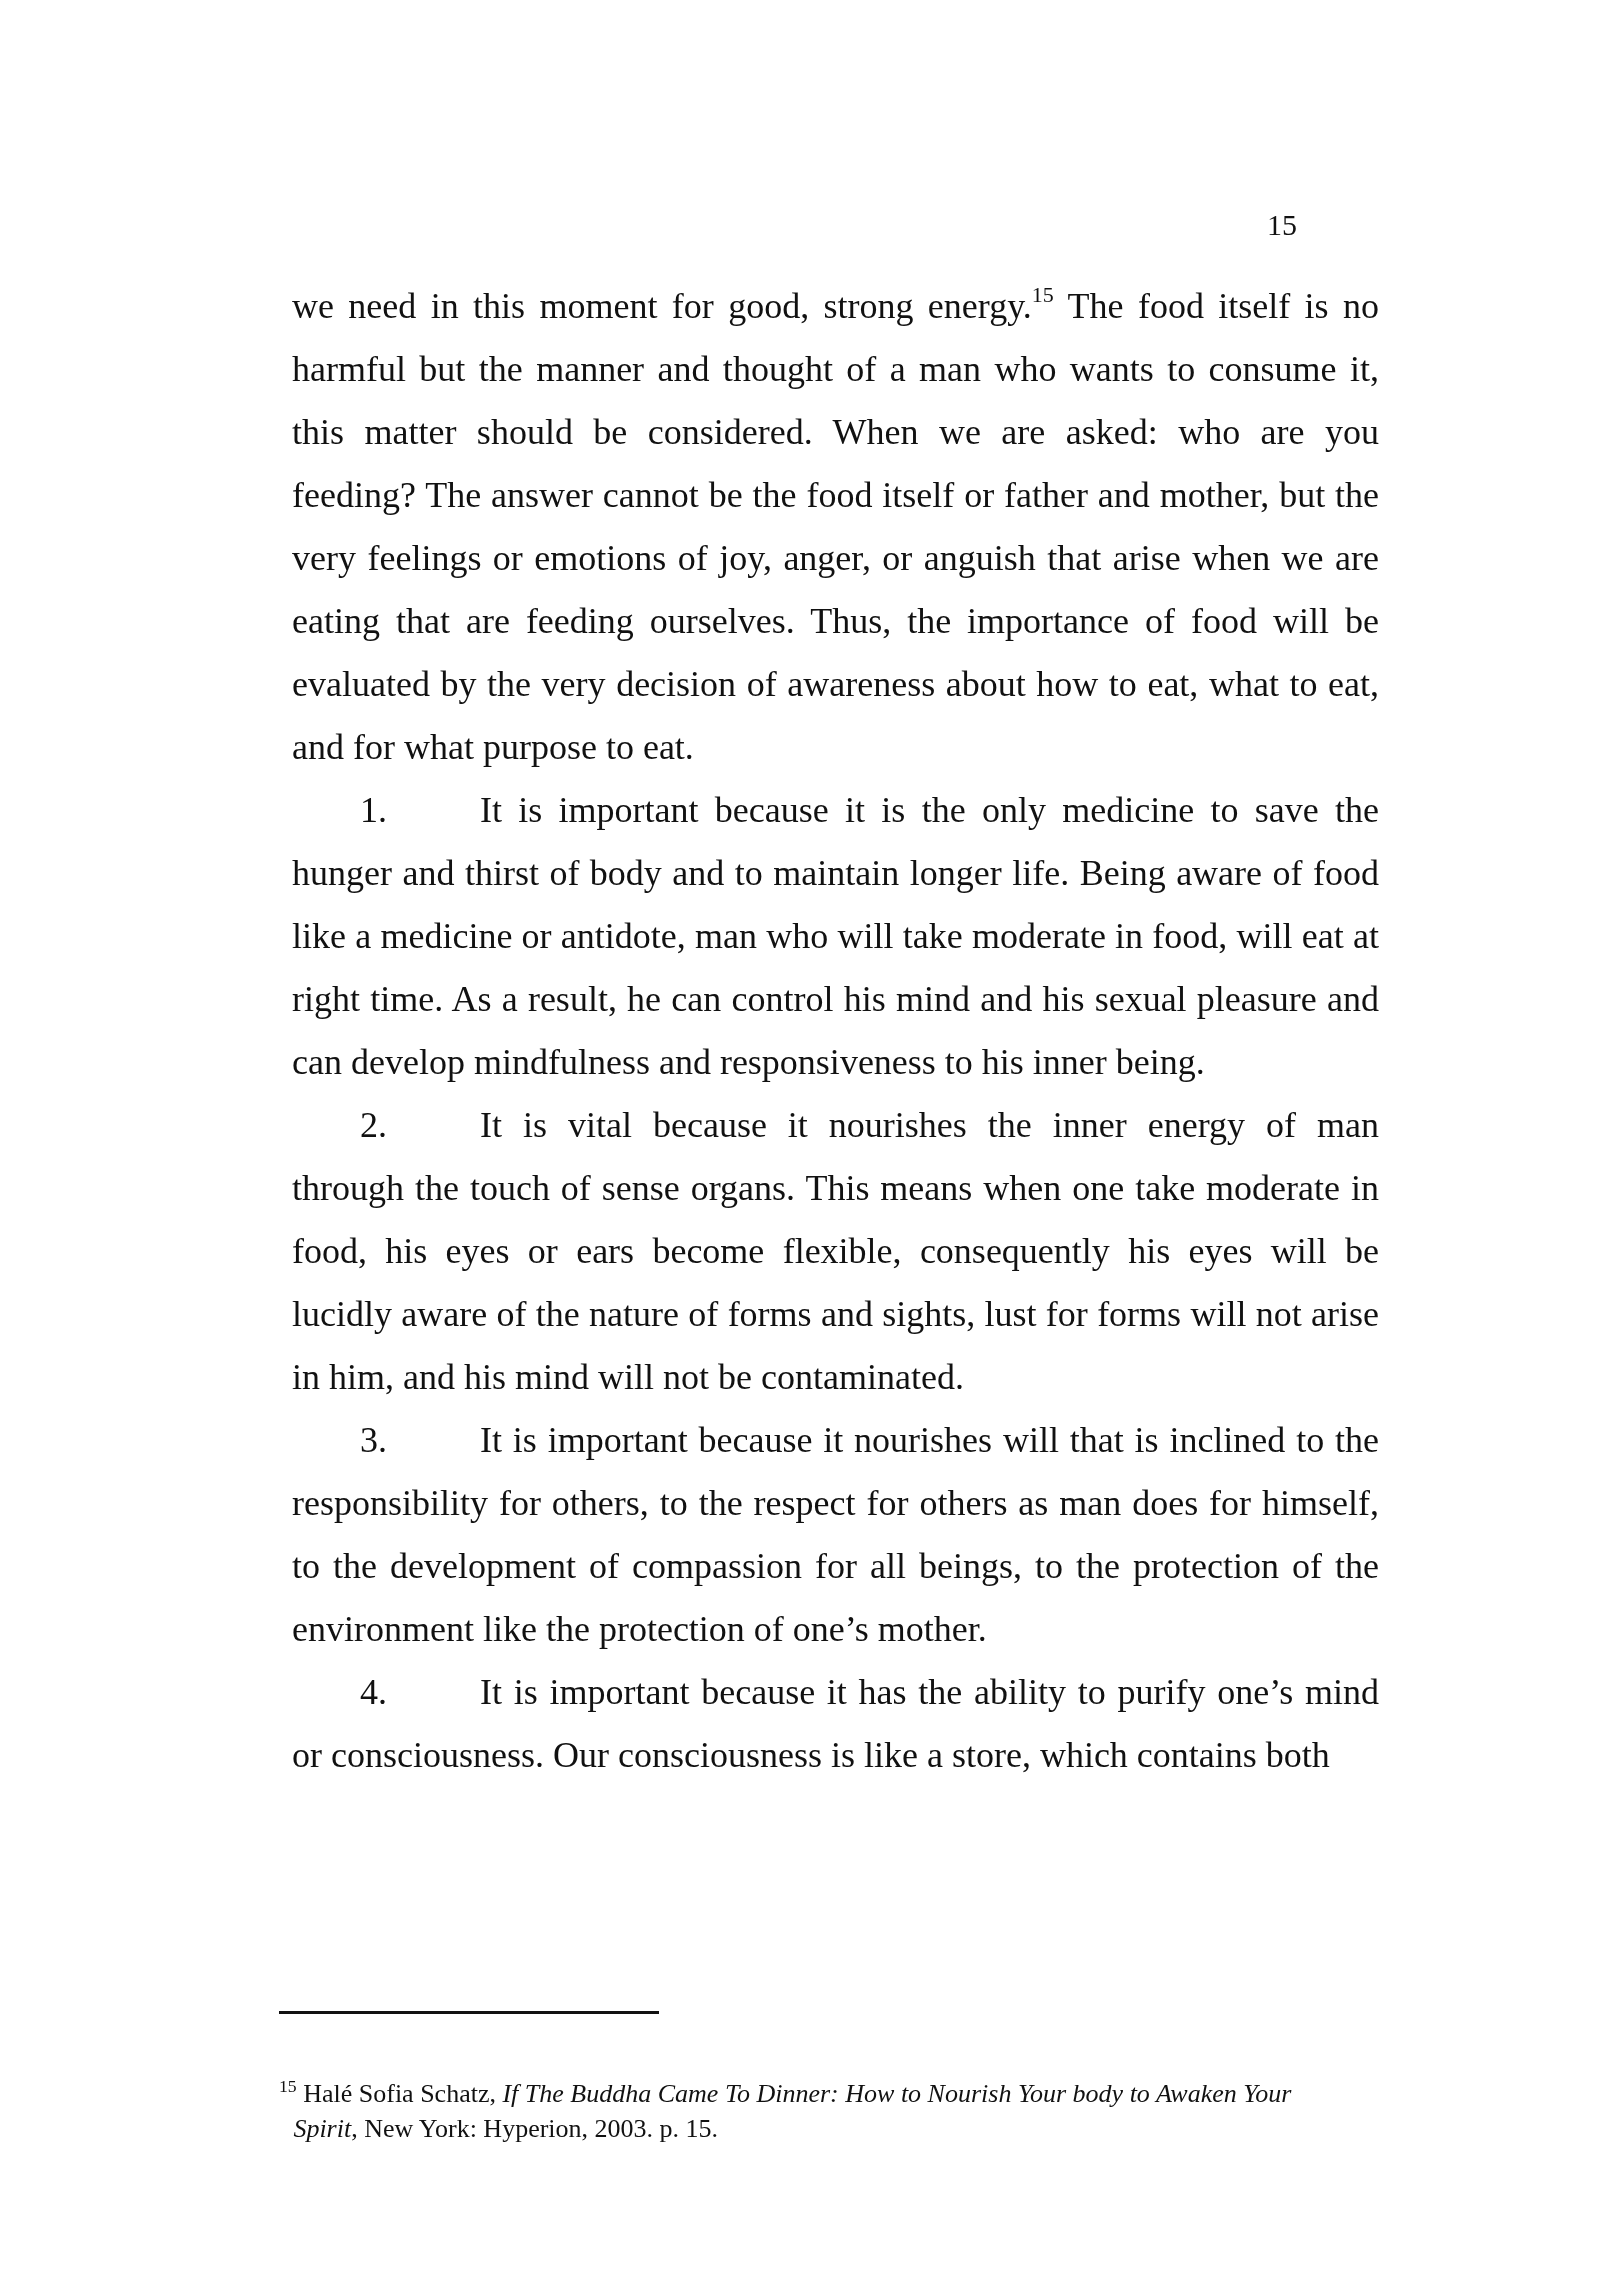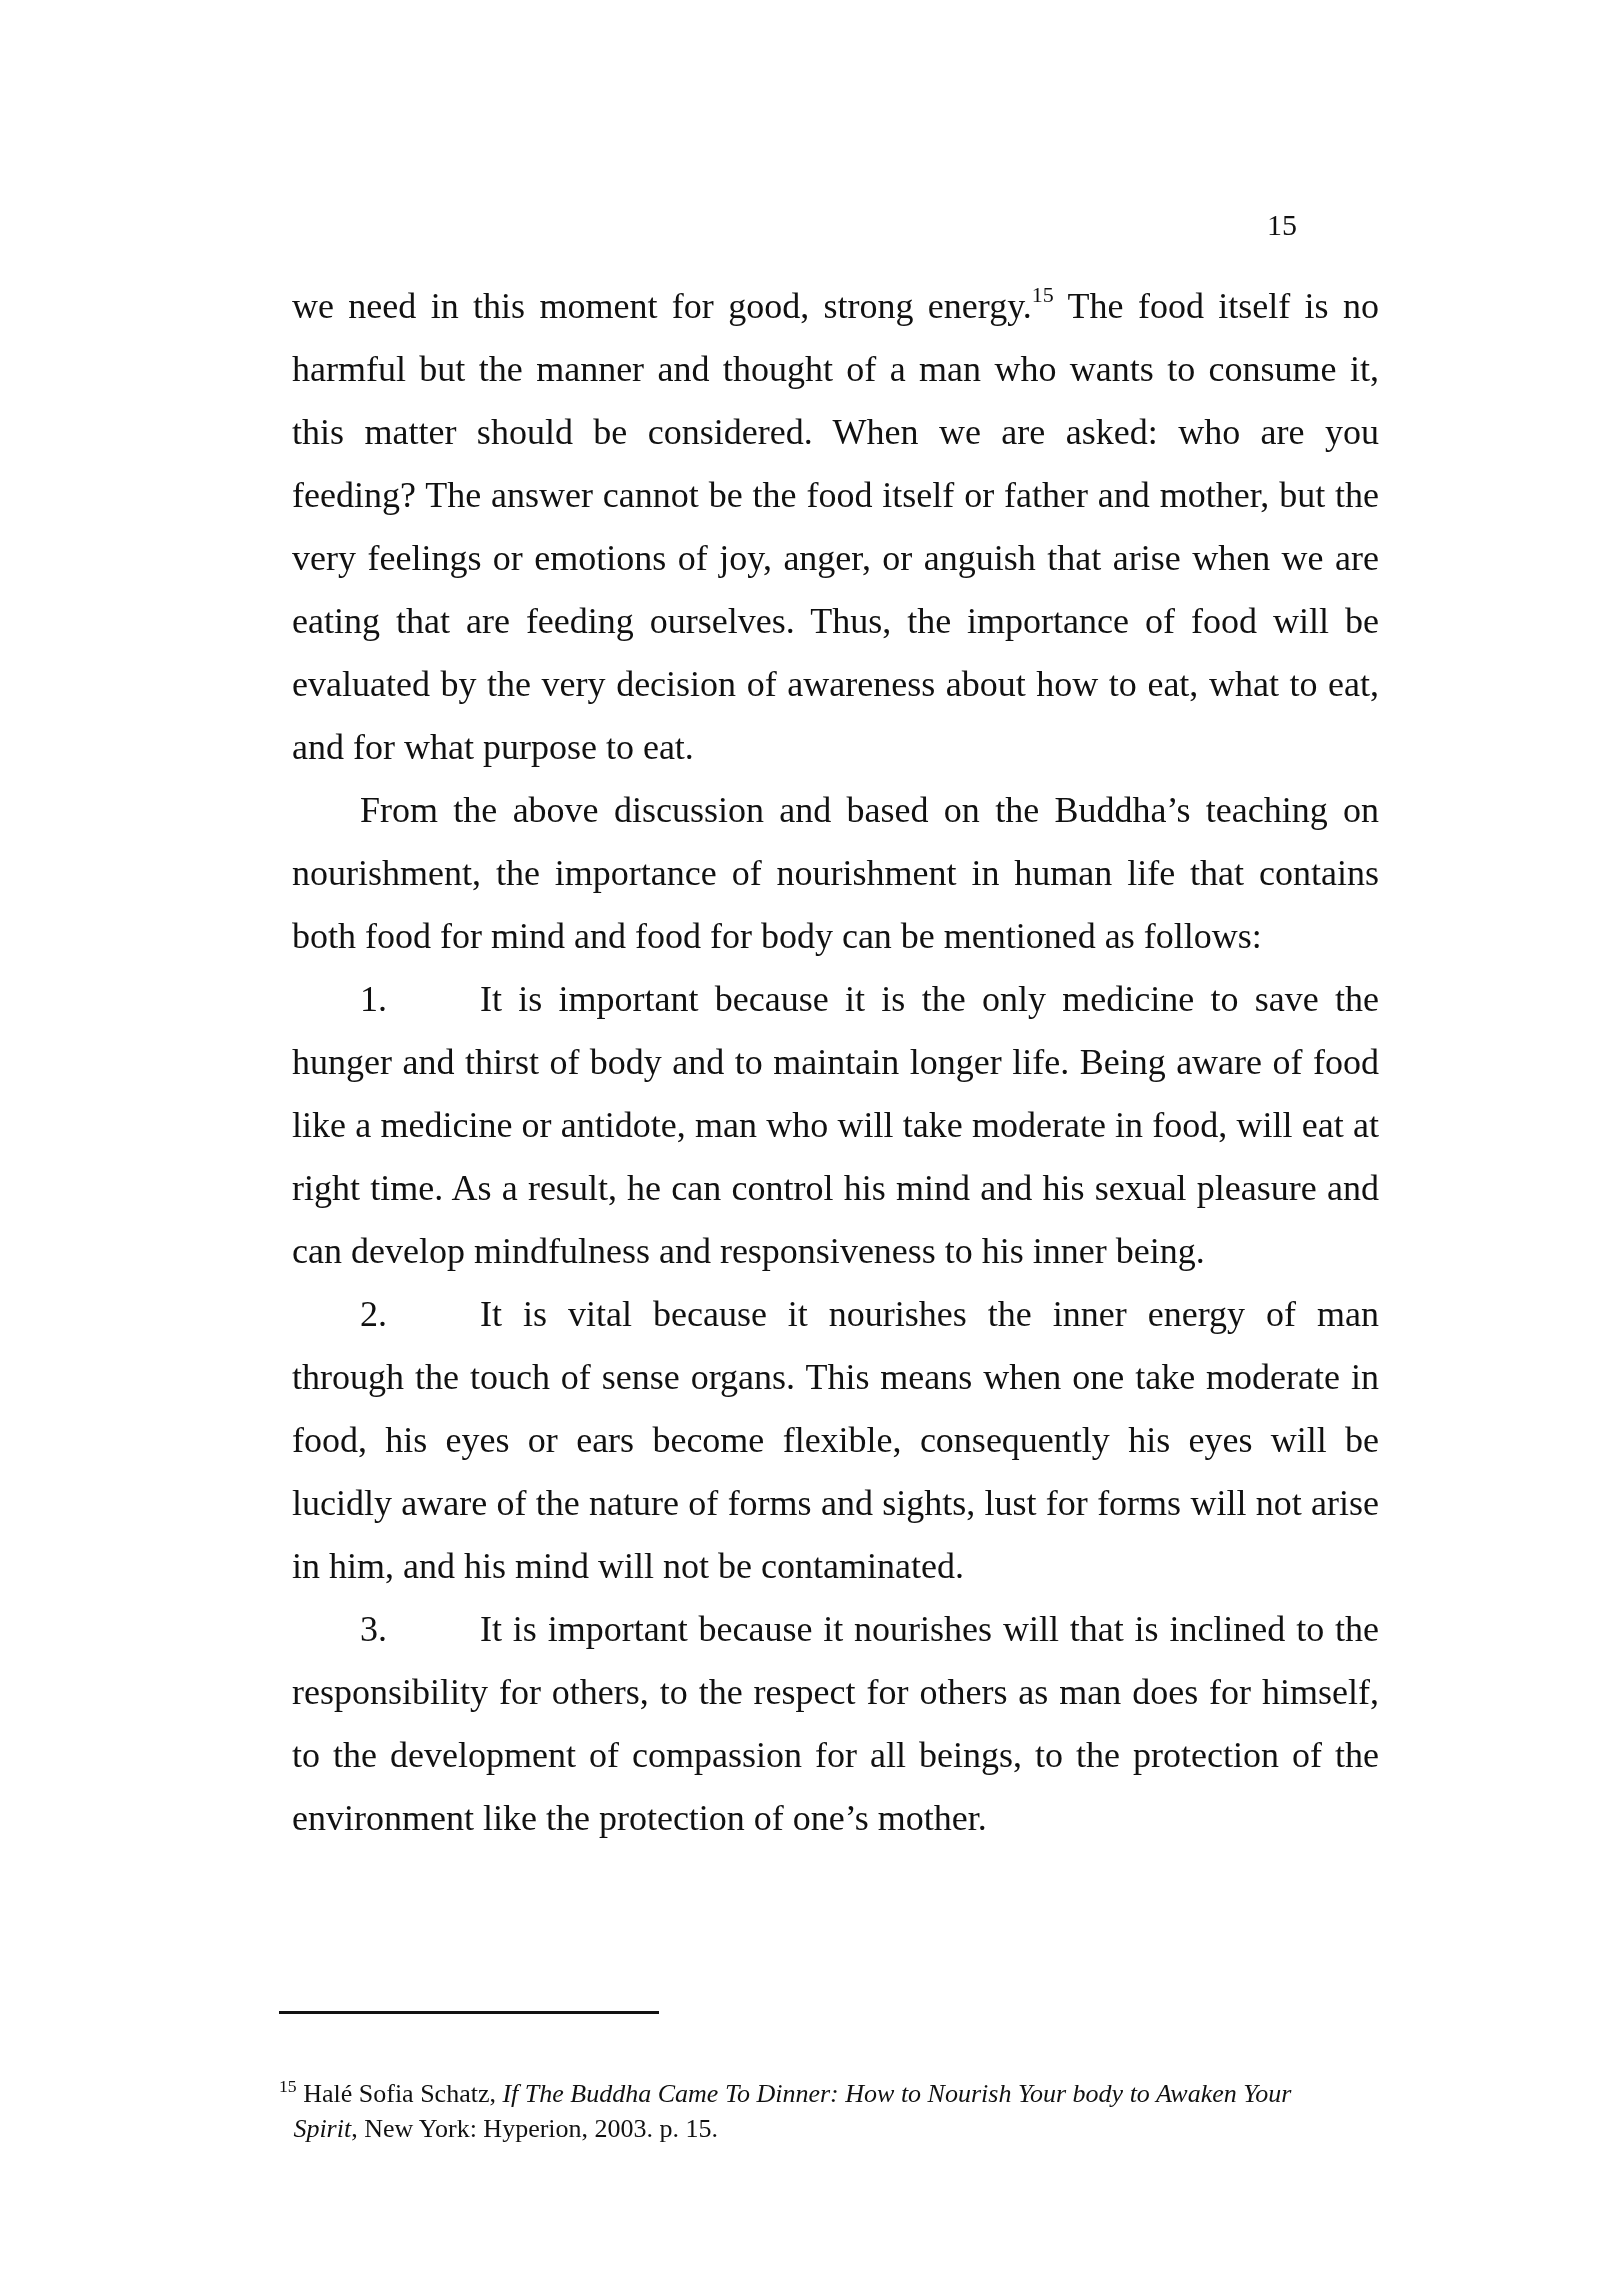--- a/index.html
+++ b/index.html
@@ -19,25 +19,25 @@
   .footnote i { font-style: italic; }
 </style>
 </head>
 <body>
 
 <div class="page">
   <div class="page-number">15</div>
 
   <div class="body">
     <p><span>we need in this moment for good, strong energy.</span><sup>15</sup><span> The food itself is no harmful but the manner and thought of a man who wants to consume it, this matter should be considered. When we are asked: who are you feeding? The answer cannot be the food itself or father and mother, but the very feelings or emotions of joy, anger, or anguish that arise when we are eating that are feeding ourselves. Thus, the importance of food will be evaluated by the very decision of awareness about how to eat, what to eat, and for what purpose to eat.</span></p>
-    <p class="indent">From the above discussion and based on the Buddha’s teaching on nourishment, the importance of nourishment in human life that contains both food for mind and food for body can be mentioned as follows:</p>
 
     <p class="list-item"><span class="num">1.</span><span>It is important because it is the only medicine to save the hunger and thirst of body and to maintain longer life. Being aware of food like a medicine or antidote, man who will take moderate in food, will eat at right time. As a result, he can control his mind and his sexual pleasure and can develop mindfulness and responsiveness to his inner being.</span></p>
     <p class="list-item"><span class="num">2.</span><span>It is vital because it nourishes the inner energy of man through the touch of sense organs. This means when one take moderate in food, his eyes or ears become flexible, consequently his eyes will be lucidly aware of the nature of forms and sights, lust for forms will not arise in him, and his mind will not be contaminated.</span></p>
     <p class="list-item"><span class="num">3.</span><span>It is important because it nourishes will that is inclined to the responsibility for others, to the respect for others as man does for himself, to the development of compassion for all beings, to the protection of the environment like the protection of one’s mother.</span></p>
+    <p class="list-item"><span class="num">4.</span><span>It is important because it has the ability to purify one’s mind or consciousness. Our consciousness is like a store, which contains both</span></p>
   </div>
 
   <div class="rule"></div>
 
   <div class="footnote">
     <div><span class="fn-mark">15</span><span>Halé Sofia Schatz, </span><i>If The Buddha Came To Dinner: How to Nourish Your body to Awaken Your</i></div>
     <div class="cont"><i>Spirit</i><span>, New York: Hyperion, 2003. p. 15.</span></div>
   </div>
 </div>
 

